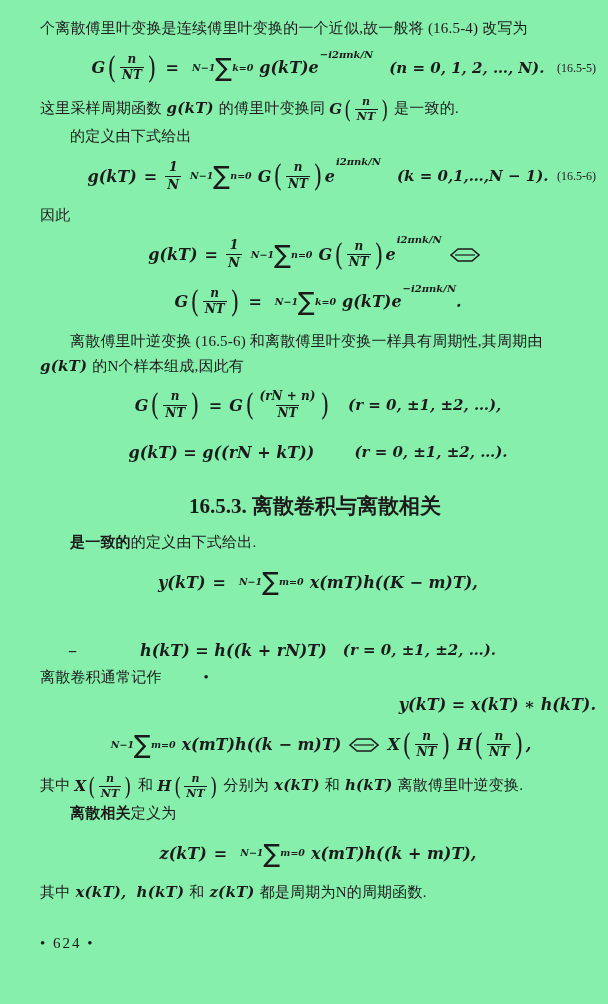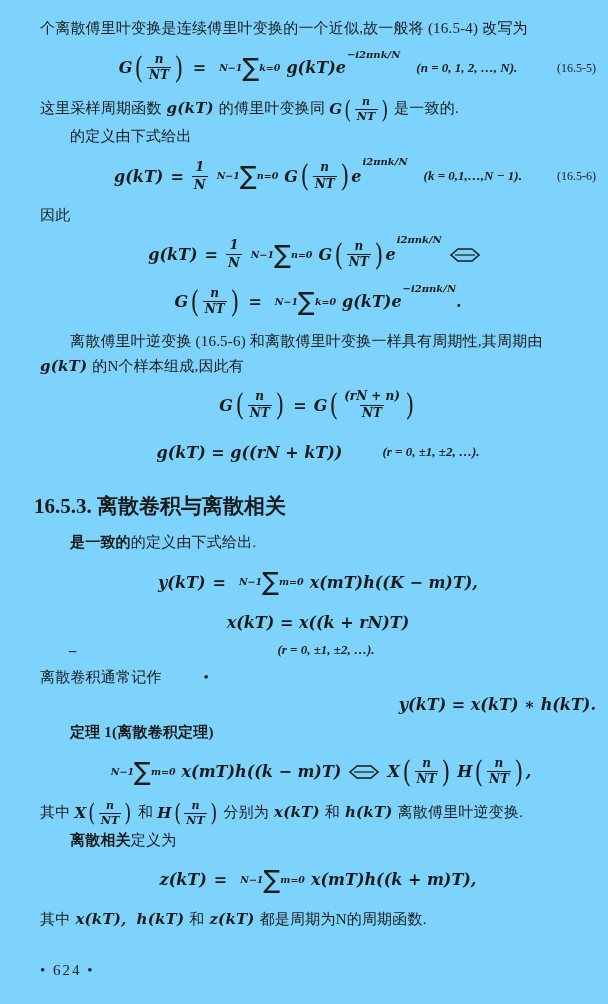--- a/index.html
+++ b/index.html
@@ -1,18 +1,18 @@
 <!DOCTYPE html>
 <html><head>
 <meta charset="utf-8">
 <style>
   html,body{margin:0;padding:0;}
   .page{
     width:608px;height:1004px;box-sizing:border-box;position:relative;
-    background:#7dd3fc;color:#1b1b1b;overflow:hidden;
+    background:#86efac;color:#1b1b1b;overflow:hidden;
     font-family:"Liberation Serif","DejaVu Serif",serif;
   }
   .content{padding:16px 10px 0 40px;width:556px;}
   .para{font-size:15px;line-height:1.65;letter-spacing:0.2px;}
   .ind{ text-indent:2em; }
   .b{font-weight:bold;}
   .im{font-style:italic;font-family:"DejaVu Serif",serif;margin:0 5px;font-weight:bold;}
 
   
   .eq{position:relative;display:flex;justify-content:center;align-items:center;
@@ -22,29 +22,29 @@
   .rel{margin:0 7px;font-style:normal;}
   .paren{font-style:normal;font-weight:normal;font-size:30px;line-height:1;margin:0 1px;transform:scaleX(0.75);}
   .frac{display:inline-flex;flex-direction:column;align-items:center;font-size:12px;line-height:1.3;margin:0 1px;}
   .frac .den{border-top:1.2px solid currentColor;padding:0 2px;}
   .frac .num{padding:0 2px;}
   .coef{font-size:13px;margin-right:3px;}
   .sum{display:inline-flex;align-items:center;line-height:1;margin:0 6px;}
   .sum .top,.sum .bot{font-size:9.5px;letter-spacing:0;}
   .sum .sg{font-size:25px;line-height:0.85;font-style:normal;font-family:"DejaVu Sans",sans-serif;font-weight:normal;}
   .exp{font-size:10px;align-self:flex-start;margin-top:-3px;margin-left:1px;}
-  .cond{margin-left:16px;font-size:13px;font-family:Liberation Serif, serif;}
+  .cond{margin-left:16px;font-size:15px;}
   .cond.wide{margin-left:40px;}
   .eqnum{position:absolute;right:0;top:50%;transform:translateY(-50%);
          font-style:normal;font-weight:normal;font-size:12px;font-family:Liberation Serif, serif;}
   .corr{margin:0 6px;display:inline-flex;align-items:center;}
   .margin-mark{position:absolute;left:28px;top:6px;font-weight:bold;font-style:normal;}
   .dot{margin-left:42px;}
   .heading{font-size:21px;font-weight:bold;margin:20px 0 10px -6px;
-           font-family:"Liberation Serif","DejaVu Serif",serif;}
+           font-family:"Liberation Serif","DejaVu Serif",serif;text-align:center;}
   .footer{margin-top:30px;font-size:15px;letter-spacing:2px;}
   
   .ifrac{display:inline-flex;align-items:center;vertical-align:middle;
          font-style:italic;font-family:"DejaVu Serif",serif;font-weight:bold;margin:0 4px;}
   .ifrac .paren{font-size:24px;}
   .ifrac .frac{font-size:11px;}
 </style>
 </head>
 <body>
 
@@ -185,20 +185,21 @@
       </span>
       <span class="paren">)</span>
       <span class="rel">=</span>
       <span>G</span>
       <span class="paren">(</span>
       <span class="frac">
         <span class="num">(rN + n)</span>
         <span class="den">NT</span>
       </span>
       <span class="paren">)</span>
+      <span class="cond">(r = 0, ±1, ±2, …),</span>
     </span>
   </div>
   <div class="eq">
     <span class="m">
       <span>g(kT) = g((rN + kT))</span>
       <span class="cond wide">(r = 0, ±1, ±2, …).</span>
     </span>
   </div>
 
   <div class="heading">16.5.3. 离散卷积与离散相关</div>
@@ -216,39 +217,38 @@
         <span class="sg">∑</span>
         <span class="bot">m=0</span>
       </span>
       <span>x(mT)h((K − m)T),</span>
     </span>
   </div>
 
 
   <div class="eq" style="min-height:26px;margin:2px 0;">
     <span class="m">
-      <span>x(kT) = x((k + rN)T)</span>
     </span>
   </div>
   <div class="eq" style="min-height:26px;margin:2px 0;">
     <span class="margin-mark">−</span>
     <span class="m">
+      <span>h(kT) = h((k + rN)T)</span>
       <span class="cond">(r = 0, ±1, ±2, …).</span>
     </span>
   </div>
 
   <div class="para">
     <span>离散卷积通常记作</span><span class="dot">•</span>
   </div>
 
   <div class="eq" style="min-height:26px;margin:2px 0;justify-content:flex-end;">
     <span class="m">y(kT) = x(kT) ∗ h(kT).</span>
   </div>
 
-  <div class="para ind b">定理 1(离散卷积定理)</div>
 
   <div class="eq">
     <span class="m">
       <span class="sum">
         <span class="top">N−1</span>
         <span class="sg">∑</span>
         <span class="bot">m=0</span>
       </span>
       <span>x(mT)h((k − m)T)</span>
       <span class="corr">

